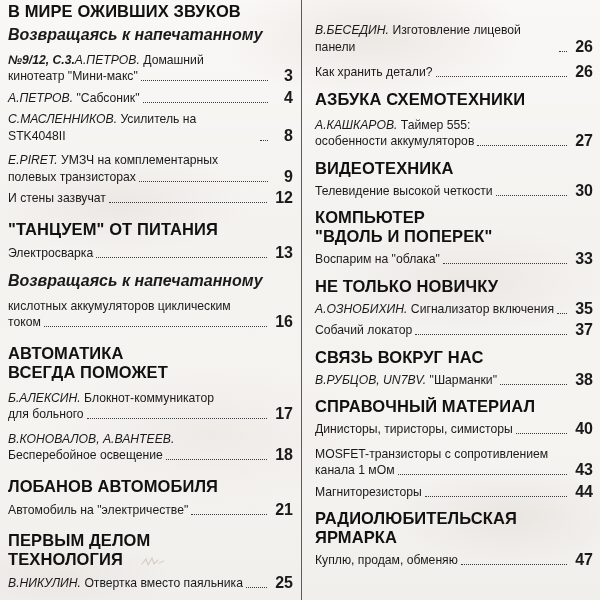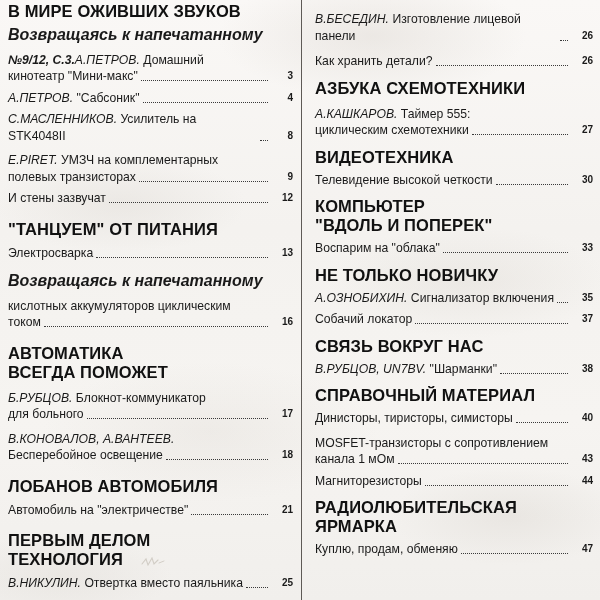--- a/index.html
+++ b/index.html
@@ -40,21 +40,21 @@
     height: 600px;
     display: flex;
   }
 
   .column {
     box-sizing: border-box;
     position: relative;
     overflow: hidden;
   }
   .col-left  { width: 301px; padding: 0 8px 0 8px; }
-  .col-right { width: 299px; padding: 0 7px 0 14px; }
+  .col-right { width: 299px; padding: 11px 7px 0 14px; }
 
   .col-divider {
     position: absolute;
     left: 301px;
     top: 0;
     width: 1px;
     height: 600px;
     background: #5e5a56;
     z-index: 2;
   }
@@ -98,21 +98,21 @@
   .entry .leader {
     flex: 1 1 auto;
     min-width: 8px;
     border-bottom: 1.4px dotted #3a3a3a;
     margin: 0 4px 3.5px 3px;
     height: 1px;
   }
   .entry .pg {
     flex: 0 0 auto;
     font-weight: bold;
-    font-size: 10px;
+    font-size: 16px;
     text-align: right;
     min-width: 17px;
     padding-left: 4px;
   }
 
   
   .entry-block { margin: 8px 0 5px 0; }
   .entry-block .line {
     font-size: 12.2px;
     line-height: 16.5px;
@@ -210,21 +210,21 @@
         <span class="txt">током</span>
         <span class="leader"></span>
         <span class="pg">16</span>
       </div>
     </div>
 
     <div class="section-head sh-gap-top">АВТОМАТИКА
 ВСЕГДА ПОМОЖЕТ</div>
 
     <div class="entry-block">
-      <div class="line"><span class="auth">Б.РУБЦОВ.</span><span> Блокнот-коммуникатор</span></div>
+      <div class="line"><span class="auth">Б.АЛЕКСИН.</span><span> Блокнот-коммуникатор</span></div>
       <div class="entry">
         <span class="txt">для больного</span>
         <span class="leader"></span>
         <span class="pg">17</span>
       </div>
     </div>
 
     <div class="entry-block">
       <div class="line auth">В.КОНОВАЛОВ, А.ВАНТЕЕВ.</div>
       <div class="entry">
@@ -269,21 +269,21 @@
       <span class="txt">Как хранить детали?</span>
       <span class="leader"></span>
       <span class="pg">26</span>
     </div>
 
     <div class="section-head sh-gap-top-sm">АЗБУКА СХЕМОТЕХНИКИ</div>
 
     <div class="entry-block">
       <div class="line"><span class="auth">А.КАШКАРОВ.</span><span> Таймер 555:</span></div>
       <div class="entry">
-        <span class="txt">циклическим схемотехники</span>
+        <span class="txt">особенности аккумуляторов</span>
         <span class="leader"></span>
         <span class="pg">27</span>
       </div>
     </div>
 
     <div class="section-head sh-gap-top-sm">ВИДЕОТЕХНИКА</div>
 
     <div class="entry">
       <span class="txt">Телевидение высокой четкости</span>
       <span class="leader"></span>

